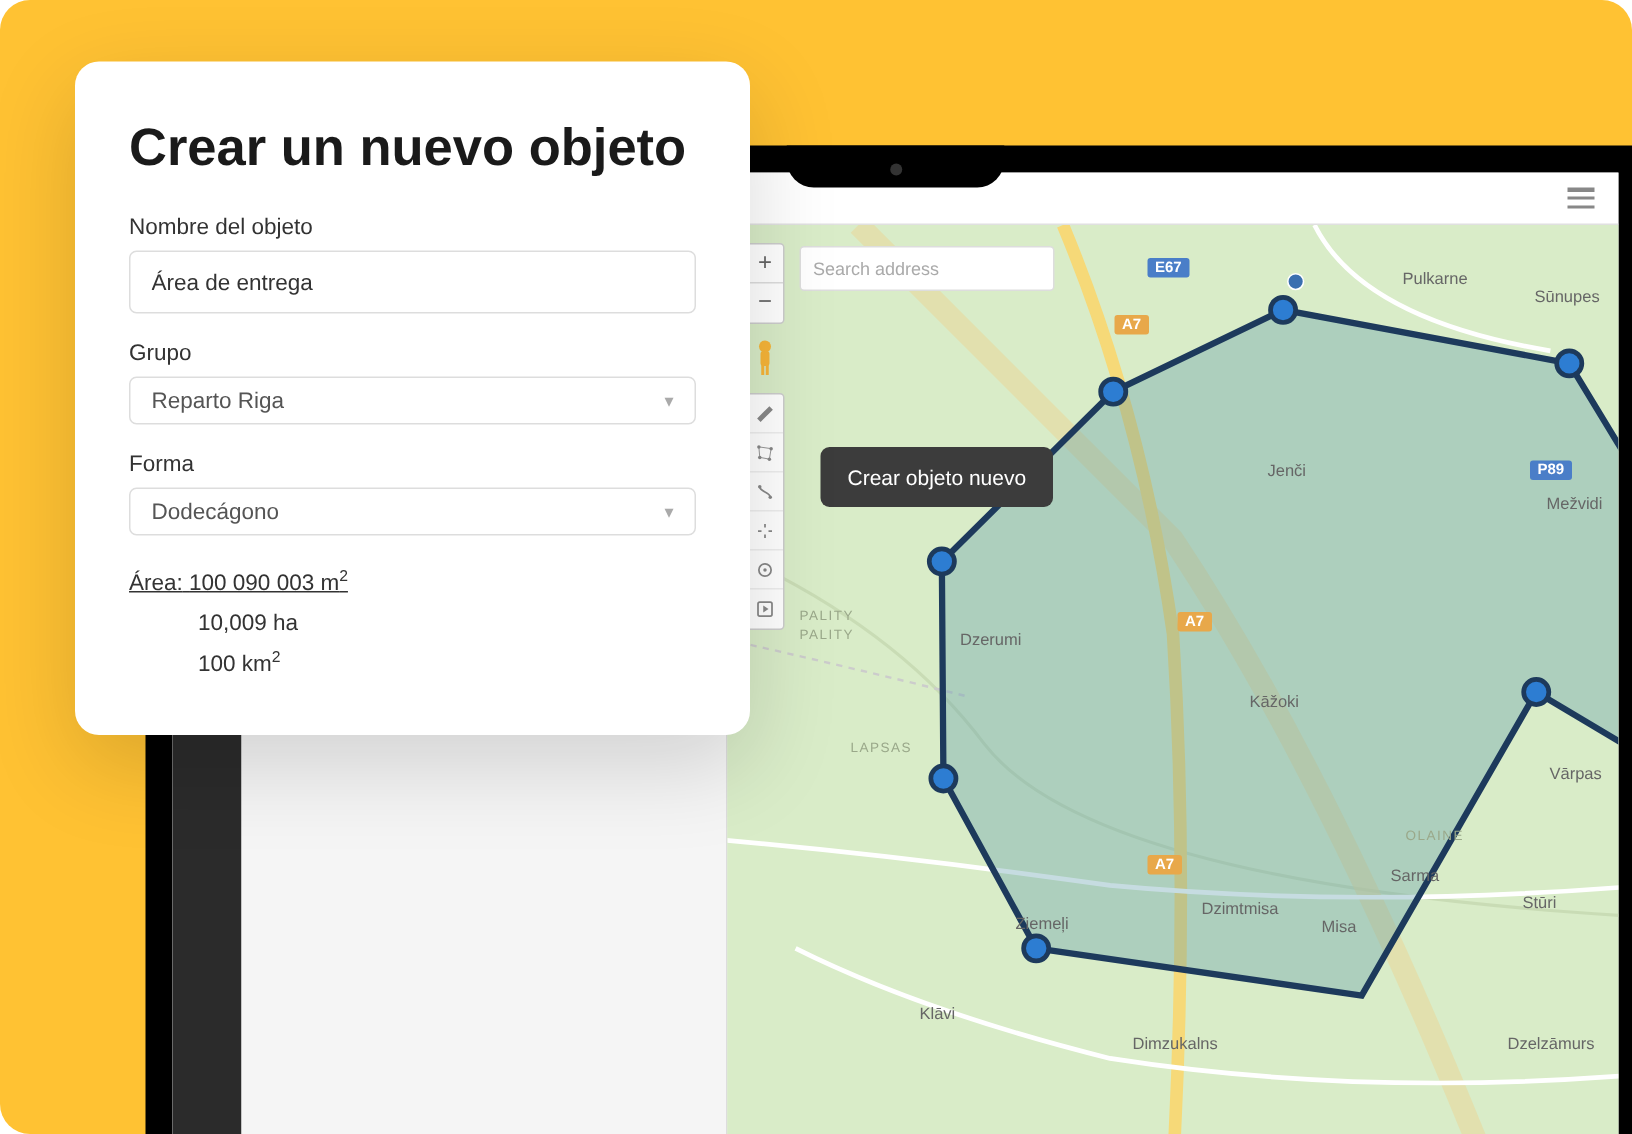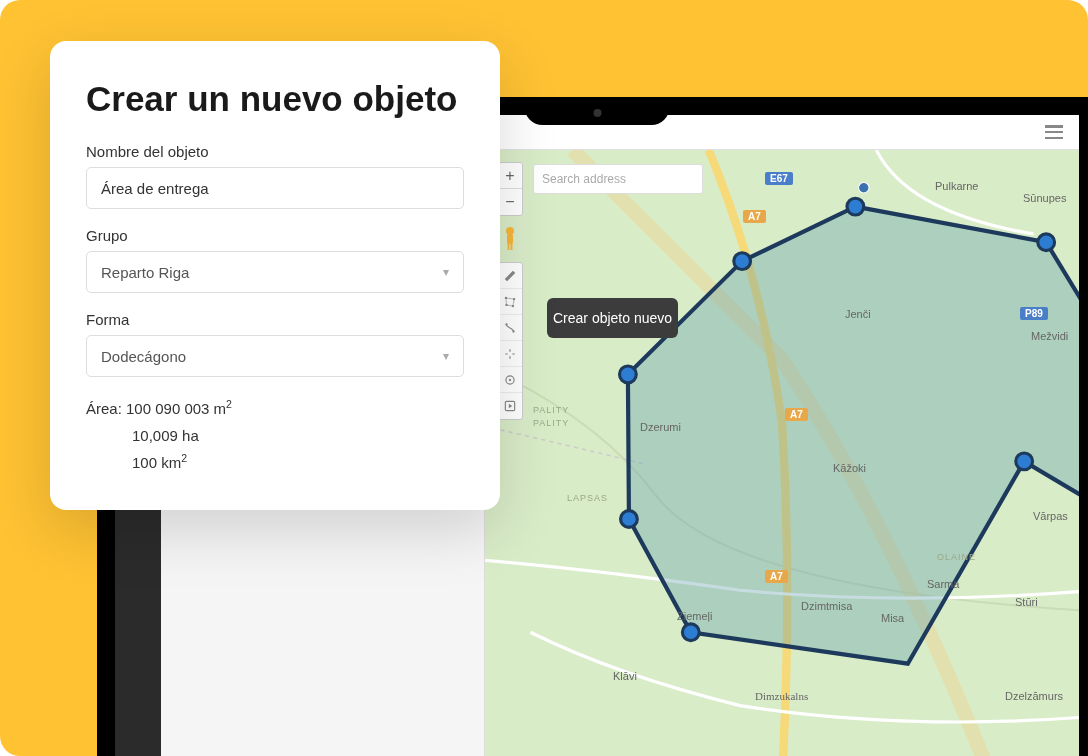--- a/index.html
+++ b/index.html
@@ -43,35 +43,35 @@
 .tool-stack { background: #fff; border: 1px solid #ccc; border-radius: 3px; width: 26px; }
 .tool-btn { width: 100%; height: 26px; display: flex; align-items: center; justify-content: center; cursor: pointer; border-bottom: 1px solid #eee; color: #888; }
 .tool-btn:last-child { border-bottom: none; }
 .tool-btn svg { width: 14px; height: 14px; fill: #888; }
 
 .search-box { position: absolute; top: 14px; left: 48px; width: 170px; height: 30px; background: #fff; border: 1px solid #ddd; border-radius: 3px; display: flex; align-items: center; padding: 0 8px; }
 .search-box input { flex: 1; border: none; outline: none; font-size: 12px; color: #888; background: transparent; }
 .search-box input::placeholder { color: #aaa; }
 .search-icon { width: 14px; height: 14px; }
 
-.tooltip-popup { position: absolute; top: 148px; left: 62px; background: #3c3c3c; color: #fff; padding: 12px 6px; border-radius: 6px; font-size: 14px; font-weight: 500; }
+.tooltip-popup { position: absolute; top: 148px; left: 62px; background: #3c3c3c; color: #fff; padding: 12px 18px; border-radius: 6px; font-size: 14px; font-weight: 500; }
 
 .map-label { position: absolute; font-size: 11px; color: #666; pointer-events: none; }
 .road-badge { position: absolute; background: #e8a84a; color: #fff; font-size: 10px; font-weight: bold; padding: 1px 5px; border-radius: 2px; pointer-events: none; }
 .road-badge.blue { background: #4a7ec8; }
 
 .modal-card { position: absolute; top: 41px; left: 50px; width: 450px; background: #fff; border-radius: 16px; box-shadow: 0 20px 60px rgba(0,0,0,0.15); padding: 38px 36px 34px 36px; z-index: 1000; }
 .modal-title { font-size: 35px; font-weight: 600; color: #1a1a1a; margin-bottom: 24px; }
 .form-group { margin-bottom: 18px; }
 .form-label { font-size: 15px; color: #333; margin-bottom: 7px; display: block; }
 .form-input { width: 100%; height: 42px; border: 1px solid #ddd; border-radius: 5px; padding: 0 14px; font-size: 15px; color: #333; background: #fff; }
-.form-select { width: 100%; height: 42px; border: 1px solid #ddd; border-radius: 5px; padding: 0 14px; font-size: 15px; color: #555; background: #fff; display: flex; align-items: center; justify-content: space-between; cursor: pointer; }
+.form-select { width: 100%; height: 32px; border: 1px solid #ddd; border-radius: 5px; padding: 0 14px; font-size: 15px; color: #555; background: #fff; display: flex; align-items: center; justify-content: space-between; cursor: pointer; }
 .chevron { color: #aaa; font-size: 12px; }
 .area-info { font-size: 15px; color: #333; line-height: 1.8; margin-top: 4px; }
-.area-line { padding-left: 0; }
+.area-line { padding-left: 0; text-decoration: underline; }
 .area-sub { padding-left: 46px; }
 sup { font-size: 0.7em; }
 
 @keyframes none {}
 </style>
 </head>
 <body>
 
 <div class="outer-frame">
 
@@ -304,21 +304,21 @@
               <div class="map-label" style="left: 348px; top: 312px;">Kāžoki</div>
               <div class="map-label" style="left: 42px; top: 343px; font-size: 9px; letter-spacing: 1px; color: rgb(154, 168, 138); padding-left: 40px;">LAPSAS</div>
               <div class="map-label" style="left: 548px; top: 360px;">Vārpas</div>
               <div class="map-label" style="left: 452px; top: 402px; font-size: 9px; letter-spacing: 1px; color: rgb(154, 168, 138);">OLAINE</div>
               <div class="map-label" style="left: 396px; top: 434px; margin-top: 28px;">Misa</div>
               <div class="map-label" style="left: 442px; top: 428px; text-align: right;">Sarma</div>
               <div class="map-label" style="left: 530px; top: 446px;">Stūri</div>
               <div class="map-label" style="left: 316px; top: 450px;">Dzimtmisa</div>
               <div class="map-label" style="left: 192px; top: 460px;">Ziemeļi</div>
               <div class="map-label" style="left: 128px; top: 520px;">Klāvi</div>
-              <div class="map-label" style="left: 270px; top: 540px; font-family: Liberation Serif, serif;">Dimzukalns</div>
+              <div class="map-label" style="left: 270px; top: 540px;">Dimzukalns</div>
               <div class="map-label" style="left: 520px; top: 540px;">Dzelzāmurs</div>
             </div>
           <div id="map-badges">
               <div class="road-badge" style="left: 258px; top: 60px;">A7</div>
               <div class="road-badge blue" style="left: 280px; top: 22px;">E67</div>
               <div class="road-badge" style="left: 300px; top: 258px;">A7</div>
               <div class="road-badge" style="left: 280px; top: 420px;">A7</div>
               <div class="road-badge blue" style="left: 535px; top: 157px;">P89</div>
             </div>
         </div>

